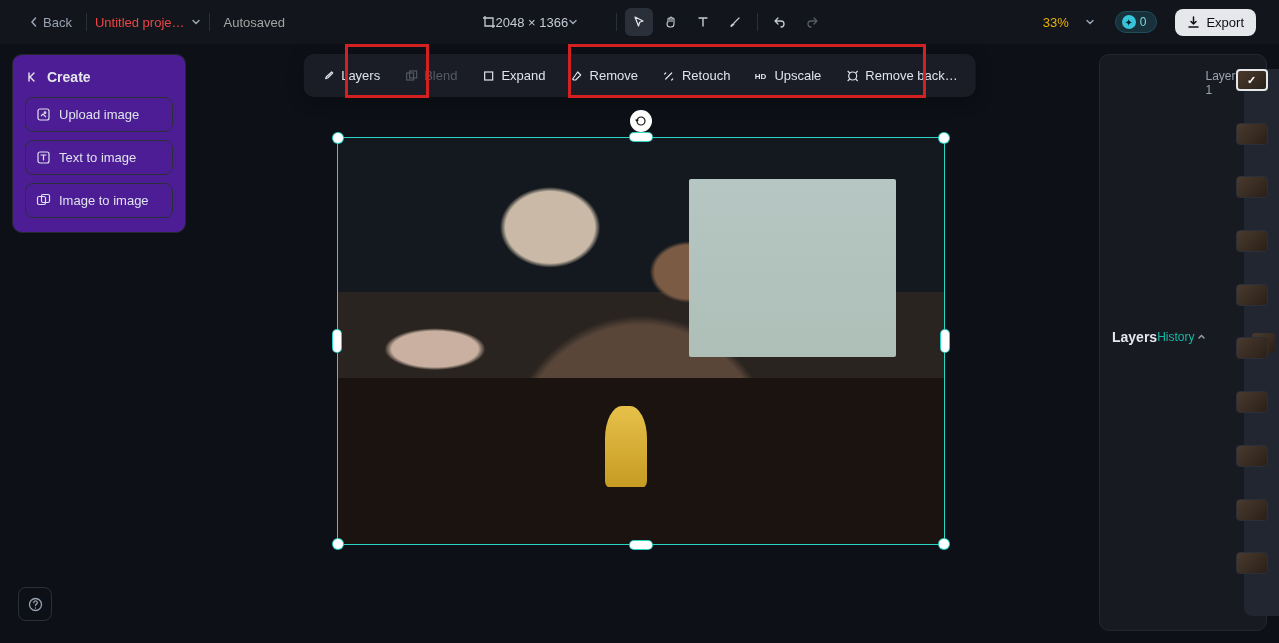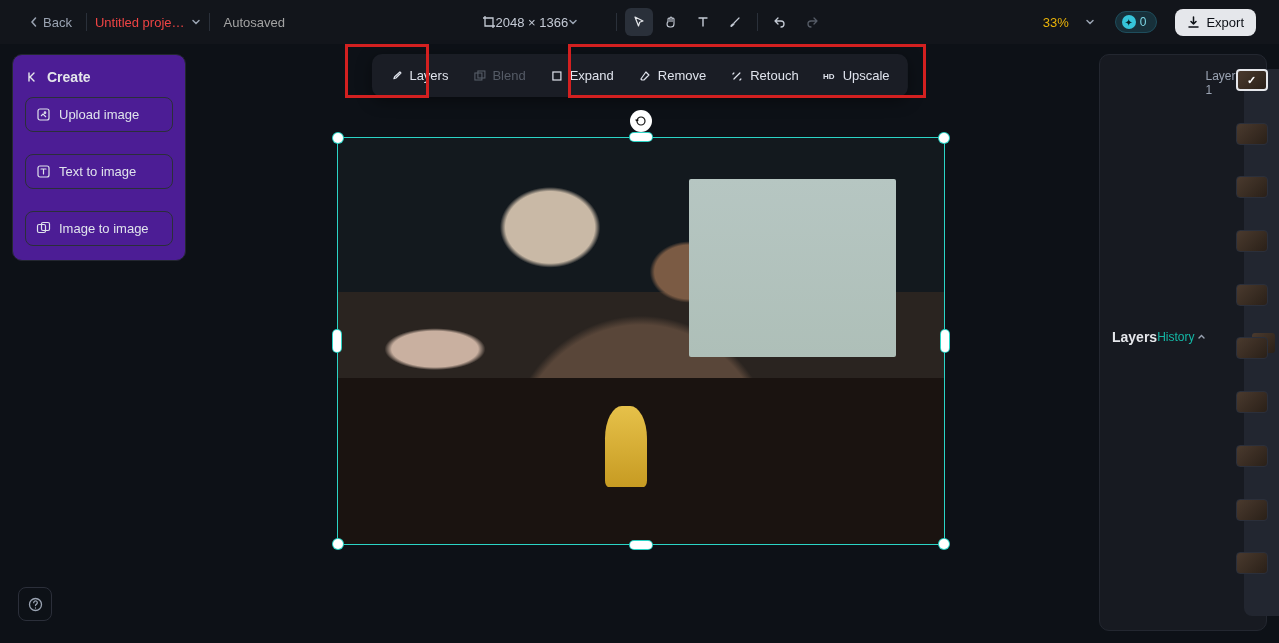--- a/index.html
+++ b/index.html
@@ -59,21 +59,21 @@
     position:absolute; left:12px; top:54px;
     width:174px;
     background:#4c1d95; border:1px solid #232730; border-radius:10px;
     padding:14px 12px;
   }
   .create-hdr { display:flex; align-items:center; gap:8px; font-size:14px; font-weight:600; margin-bottom:12px; }
   .create-btn {
     display:flex; align-items:center; gap:8px;
     border:1px solid #2b2f3a; border-radius:8px;
     padding:9px 10px; font-size:13px; color:#dfe3ec;
-    margin-bottom:22px; cursor:pointer;
+    margin-bottom:8px; cursor:pointer;
   }
   .create-btn:last-child{margin-bottom:0;}
   
   .ctx-bar {
     position:absolute; left:50%; top:54px; transform:translateX(-50%);
     display:flex; align-items:center;
     background:#1a1d25; border-radius:10px;
     padding:6px 8px; gap:4px;
     box-shadow:0 4px 16px rgba(0,0,0,.4);
   }
@@ -327,20 +327,27 @@
         <path d="M4 10l6-6M3 5l1-1M10 11l1-1" stroke="#dfe3ec" stroke-width="1.2" stroke-linecap="round"></path>
       </svg>
     <span>Retouch</span>
   </div>
   <div class="ctx-btn">
     <svg width="14" height="11" viewBox="0 0 14 11">
         <text x="0" y="9" font-size="8" font-weight="700" fill="#dfe3ec">HD</text>
       </svg>
     <span>Upscale</span>
   </div>
+  <div class="ctx-btn">
+    <svg width="14" height="14" viewBox="0 0 14 14">
+        <circle cx="7" cy="7" r="4" stroke="#dfe3ec" stroke-width="1.2" fill="none"></circle>
+        <path d="M2 2l2 2M12 2l-2 2M2 12l2-2M12 12l-2-2" stroke="#dfe3ec" stroke-width="1.1"></path>
+      </svg>
+    <span>Remove back…</span>
+  </div>
 </div>
 
 <div class="hl-box hl1"></div>
 <div class="hl-box hl2"></div>
 
 <div class="canvas">
   <div class="img"></div>
   <div class="rotate">
     <svg width="12" height="12" viewBox="0 0 12 12">
         <path d="M2 6a4 4 0 108 0 4 4 0 00-8 0m0 0l-1-1m1 1l1-1" stroke="#111" stroke-width="1.2" fill="none" stroke-linecap="round"></path>

